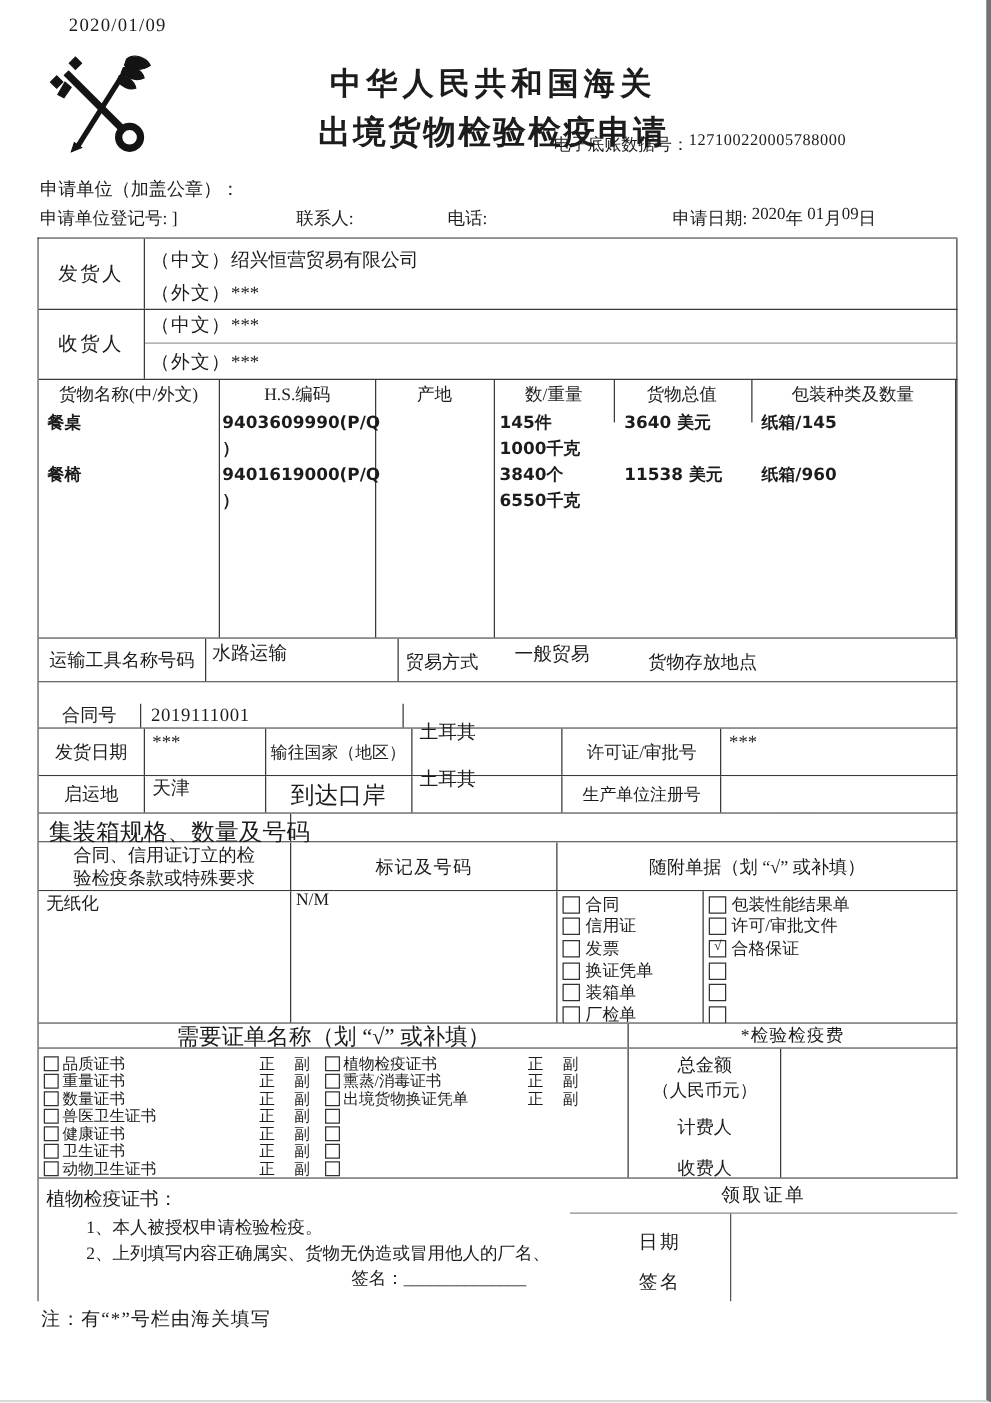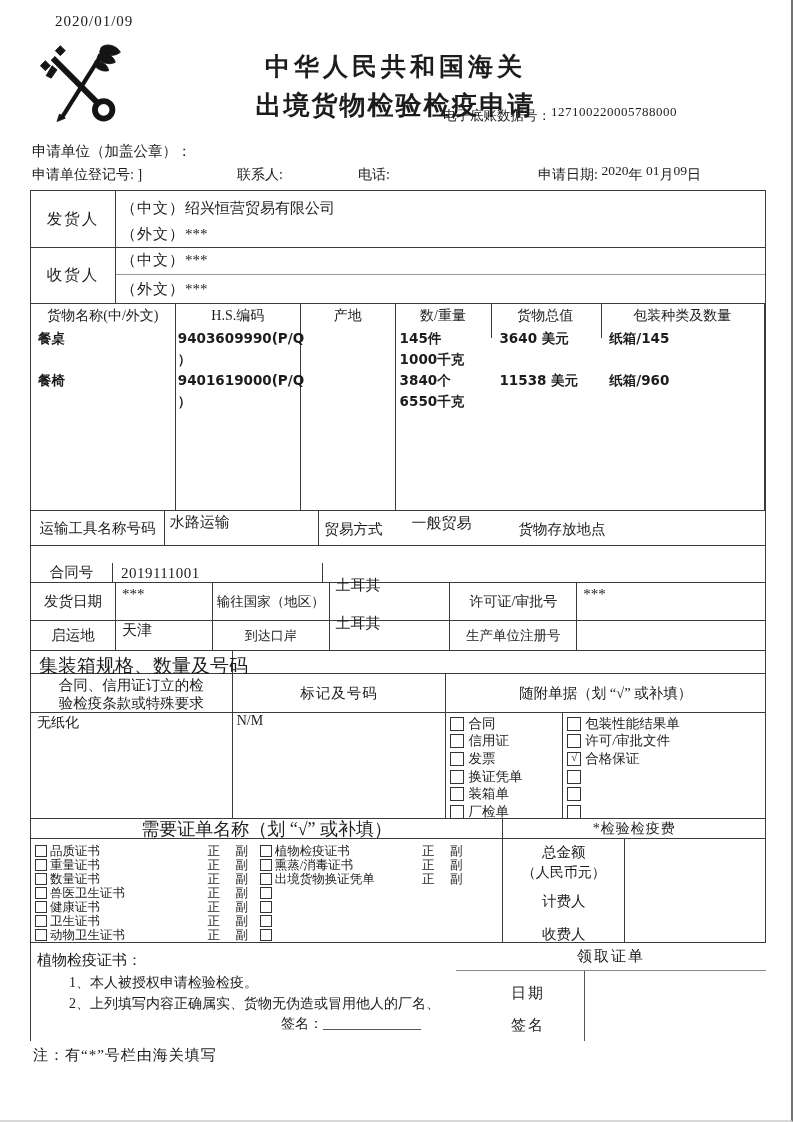--- a/index.html
+++ b/index.html
@@ -1,21 +1,21 @@
 <!DOCTYPE html>
 <html><head>
 <meta charset="utf-8">
 <style>
   html,body{margin:0;padding:0;}
   body{
     width:793px;height:1122px;background:#ffffff;position:relative;
     font-family:"Liberation Serif","DejaVu Serif",serif;color:#1c1c1c;
     -webkit-font-smoothing:antialiased;
   }
-  .page{position:absolute;inset:0;border-right:2px solid #737373;border-bottom:2px solid #d8d8d8;box-sizing:border-box;}
+  .page{position:absolute;inset:0;border-right:4px solid #737373;border-bottom:2px solid #d8d8d8;box-sizing:border-box;}
   .abs{position:absolute;}
   .scan-date{left:55px;top:13px;font-size:15px;letter-spacing:1px;}
   .title{left:0;top:50px;width:100%;text-align:center;font-family:"DejaVu Sans","Liberation Sans",sans-serif;font-weight:bold;font-size:25px;letter-spacing:4px;}
   .subtitle{left:0;top:88px;width:100%;text-align:center;font-family:"DejaVu Sans","Liberation Sans",sans-serif;font-weight:bold;font-size:26px;letter-spacing:2px;}
   .eledger{left:443px;top:107px;font-size:13.5px;font-family:"DejaVu Sans","Liberation Sans",sans-serif;}
   .eledger b{font-family:"Liberation Serif","DejaVu Serif",serif;font-weight:normal;font-size:13px;position:relative;top:-4px;letter-spacing:.5px;}
   .appline1{left:32px;top:142px;font-size:14.5px;}
   .appline2{left:0;top:166px;width:100%;font-size:14px;}
   .appline2 span{position:absolute;white-space:nowrap;}
   .lraise{position:relative;top:-4px;font-size:13.5px;}
@@ -209,21 +209,21 @@
       <div class="c" style="width:188px;">
         <div class="val" style="padding:3px 0 0 6px;">***</div>
       </div>
     </div>
 
     <div class="r" style="height:30px;">
       <div class="c vc" style="width:85px;font-size:14.5px;">启运地</div>
       <div class="c" style="width:97px;">
         <div class="val raise" style="padding:3px 0 0 6px;top:-3px;">天津</div>
       </div>
-      <div class="c vc" style="width:117px;font-size:13px;">到达口岸</div>
+      <div class="c vc" style="width:117px;font-size:19px;">到达口岸</div>
       <div class="c" style="width:121px;">
         <div class="val raise2" style="padding-left:6px;">土耳其</div>
       </div>
       <div class="c vc" style="width:127px;font-size:13.5px;">生产单位注册号</div>
       <div class="c" style="width:188px;">
         <div class="val" style="padding:2px 0 0 6px;"></div>
       </div>
     </div>
 
     <div class="r" style="height:23px;">

